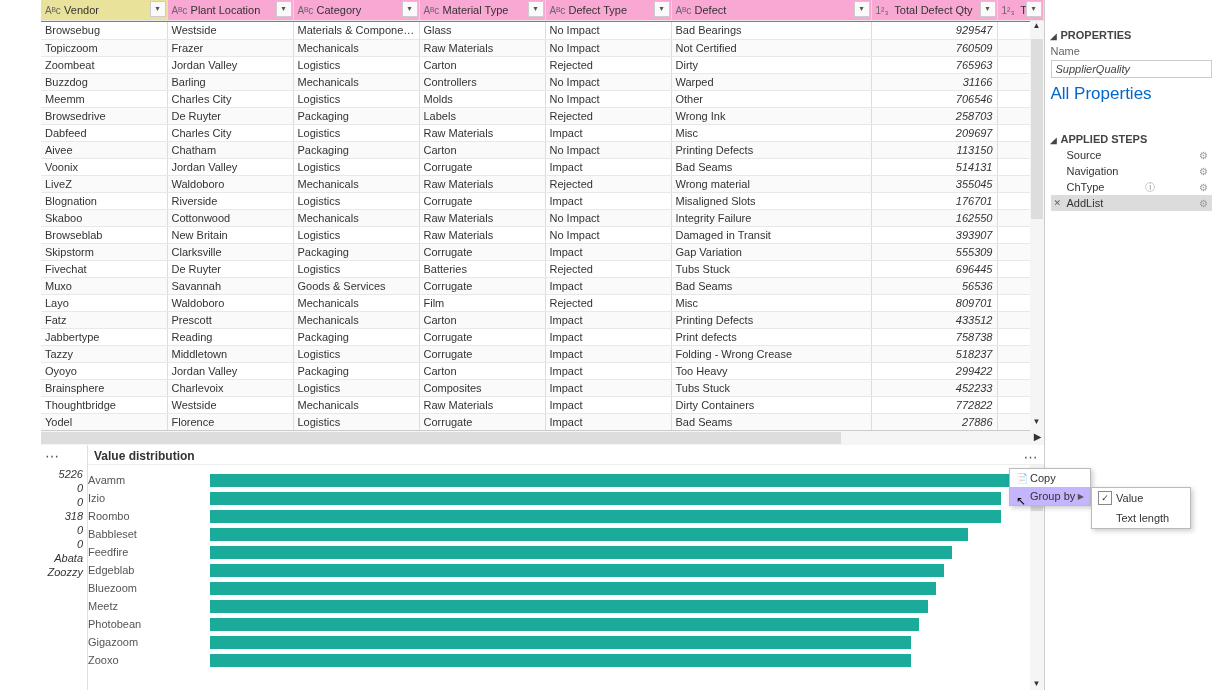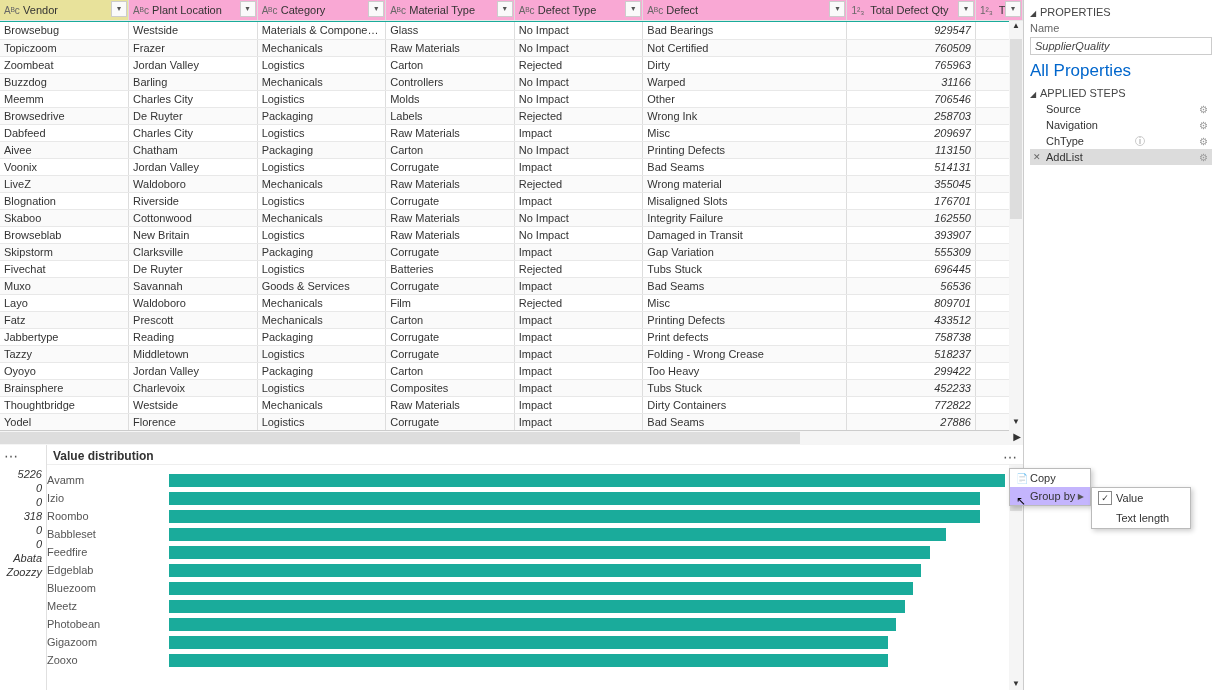--- a/index.html
+++ b/index.html
@@ -1,17 +1,17 @@
 <!DOCTYPE html>
 <html><head>
 <meta charset="utf-8">
 <style>
 * { box-sizing: border-box; margin: 0; padding: 0; }
 body { font-family: "Segoe UI", Tahoma, sans-serif; font-size: 11px; color: #333; background: #fff; width: 1218px; height: 690px; overflow: hidden; display: flex; }
-.main { flex: 1; display: flex; flex-direction: column; height: 690px; border-right: 1px solid #ccc; }
+.main { flex: 1; display: flex; flex-direction: column; height: 690px; border-right: 1px solid #ccc; margin-left: 41px; }
 .grid-wrap { flex: 0 0 auto; height: 445px; position: relative; display: flex; flex-direction: column; }
 .grid-scroll { flex: 1; overflow: hidden; border-bottom: 1px solid #ccc; }
 table { border-collapse: collapse; table-layout: fixed; width: 100%; }
 th, td { border-right: 1px solid #ddd; border-bottom: 1px solid #e8e8e8; padding: 1px 4px; height: 17px; white-space: nowrap; overflow: hidden; text-overflow: ellipsis; font-size: 11px; }
 thead th { background: #f9a8d4; height: 20px; position: relative; text-align: left; font-weight: normal; }
 thead th.sel { background: #e8e29b; }
 thead th .type-ic { display: inline-block; width: 16px; font-size: 10px; color: #666; }
 thead th .drop { position: absolute; right: 1px; top: 1px; width: 16px; height: 16px; border: 1px solid #ccc; background: #fafafa; text-align: center; font-size: 8px; line-height: 14px; color: #555; }
 .sel-line { height: 2px; background: #1aab9b; }
 tbody tr:nth-child(odd) { background: #fff; }
@@ -45,21 +45,21 @@
 .ctx1 .item { padding: 3px 6px; display: flex; align-items: center; font-size: 11px; }
 .ctx1 .item.sel { background: #c4b5fd; }
 .ctx1 .ic { width: 14px; font-size: 10px; color: #666; }
 .ctx1 .arr { margin-left: auto; font-size: 8px; color: #555; }
 .ctx2 { position: absolute; left: 1091px; top: 487px; width: 100px; background: #fff; border: 1px solid #bbb; box-shadow: 2px 2px 5px rgba(0,0,0,0.2); z-index: 21; }
 .ctx2 .item { padding: 3px 6px; display: flex; align-items: center; font-size: 11px; }
 .ctx2 .chk { width: 14px; height: 14px; border: 1px solid #888; margin-right: 4px; text-align: center; font-size: 9px; line-height: 12px; }
 .cursor-ic { position: absolute; left: 1016px; top: 494px; font-size: 12px; z-index: 22; color: #000; }
 
 .side { width: 194px; padding: 4px 6px; background: #fff; overflow: hidden; }
-.sec-h { font-size: 11px; font-weight: 400; color: #444; padding: 2px 0; }
+.sec-h { font-size: 11px; font-weight: 700; color: #444; padding: 2px 0; margin-top: 23px; }
 .sec-h .tri { display: inline-block; width: 10px; font-size: 8px; }
 .lbl { font-size: 11px; color: #666; padding-top: 2px; }
 .input { width: 100%; border: 1px solid #ccc; padding: 2px 4px; font-size: 11px; margin-top: 3px; font-style: italic; color: #444; }
 .link { color: #0066cc; font-size: 17px; padding: 6px 0 4px; display: block; }
 .steps { margin-top: 0; }
 .step { display: flex; align-items: center; padding: 2px 4px 2px 16px; font-size: 11px; height: 16px; position: relative; }
 .step.sel { background: #dcdcdc; }
 .step .x { position: absolute; left: 3px; font-size: 9px; color: #666; }
 .step .gear { margin-left: auto; font-size: 10px; color: #999; }
 .step .info { margin-left: auto; font-size: 9px; color: #999; border: 1px solid #ccc; border-radius: 50%; width: 10px; height: 10px; text-align: center; line-height: 8px; margin-right: 3px;}

